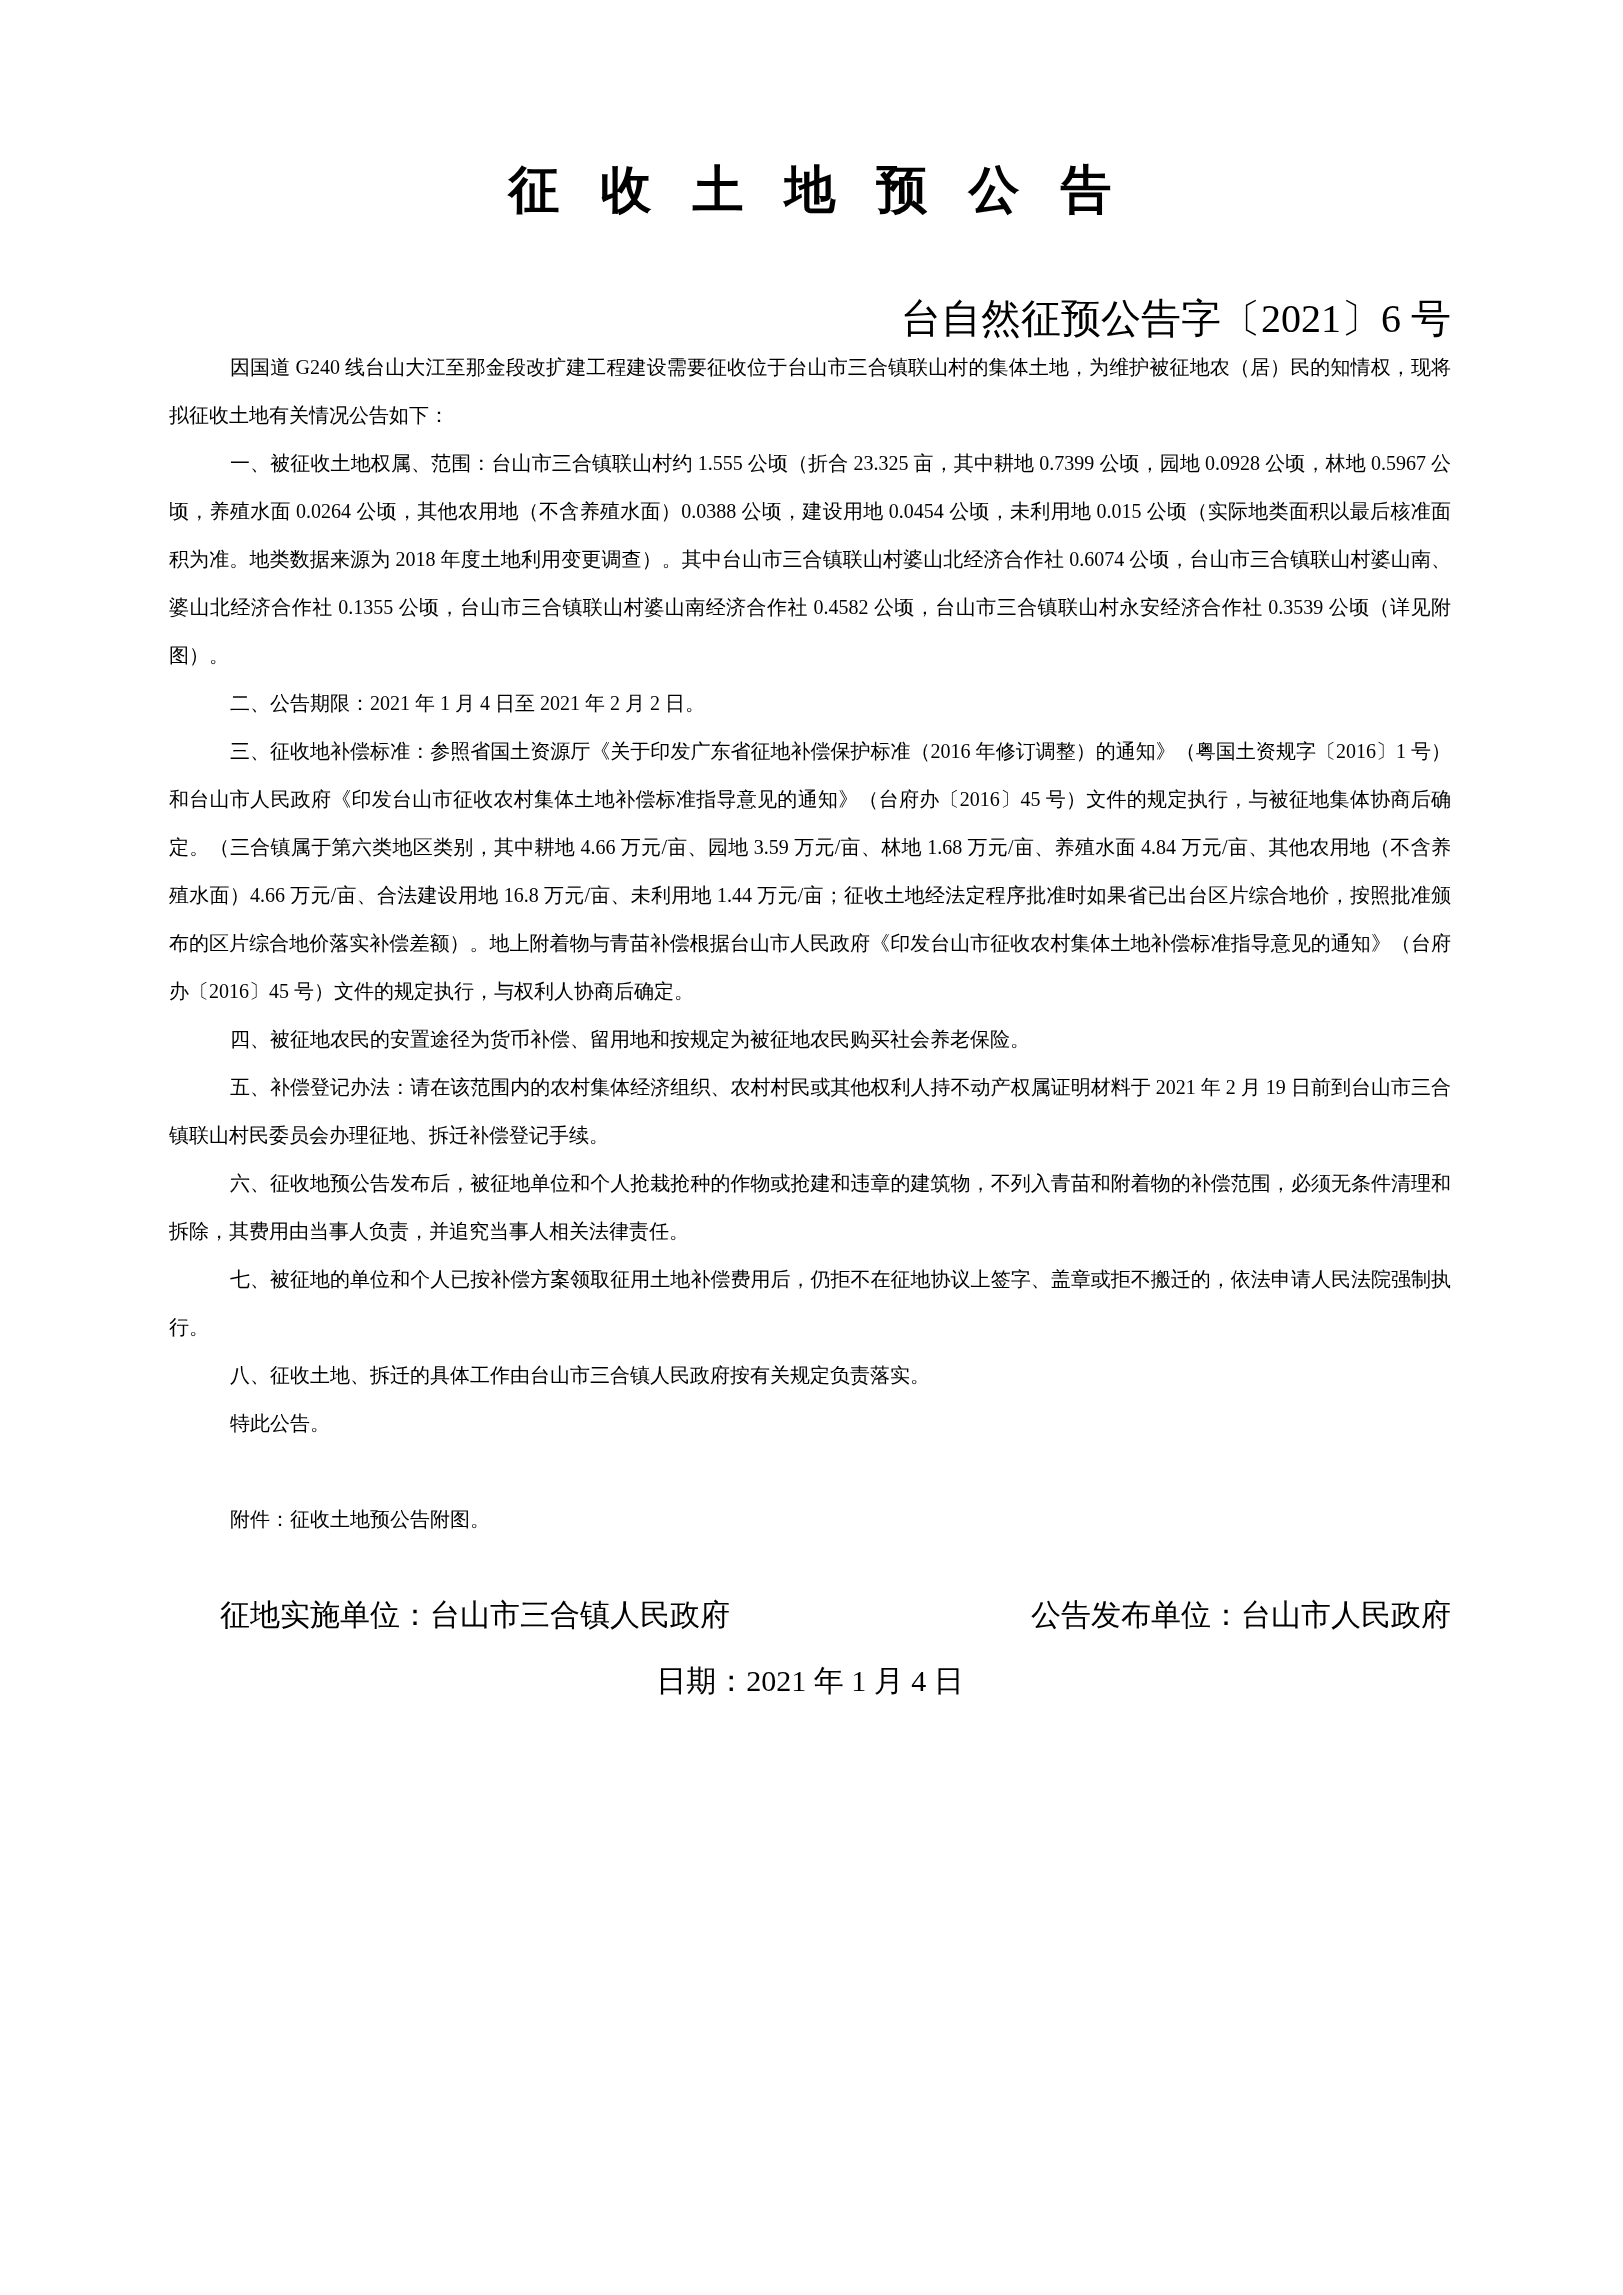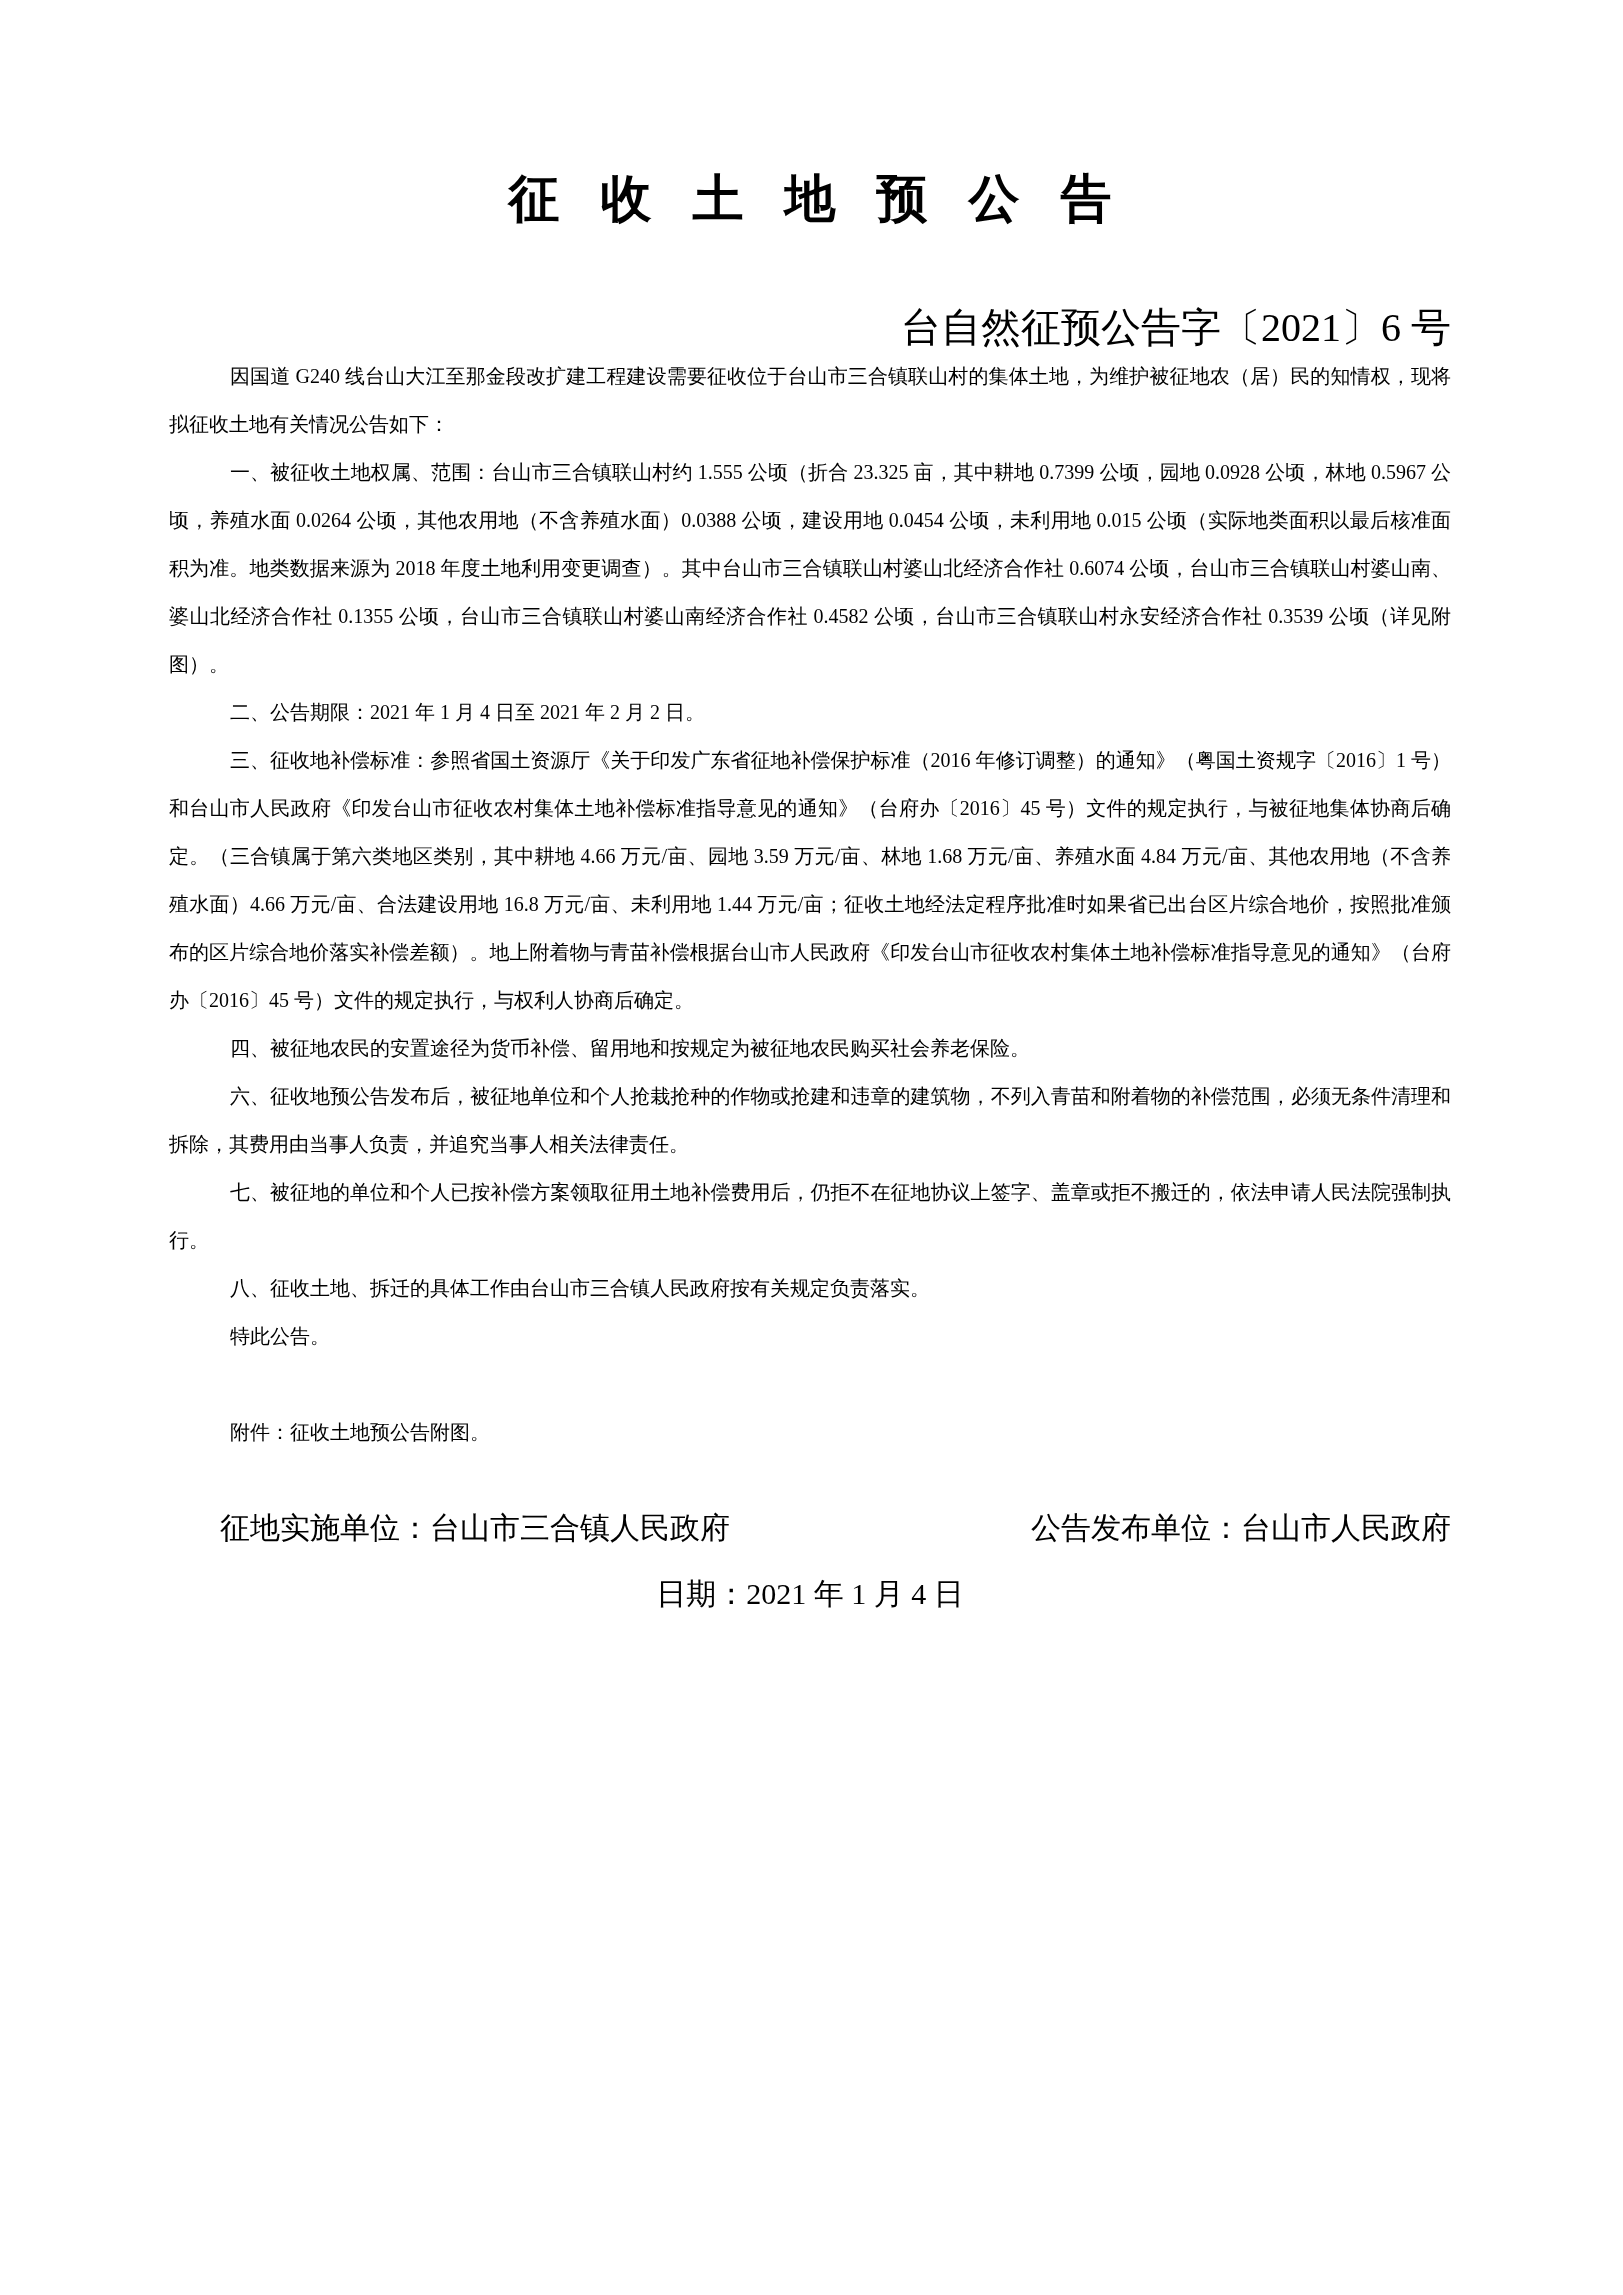--- a/index.html
+++ b/index.html
@@ -9,21 +9,21 @@
     height: 2295px;
     margin: 0 auto;
     background: #ffffff;
     color: #000000;
     font-family: "Liberation Serif", "DejaVu Serif", serif;
     overflow: hidden;
   }
   .content {
     position: absolute;
     left: 169px;
-    top: 16px;
+    top: 7px;
     width: 1282px;
     font-family: Liberation Serif, serif;
   }
   .doc-title {
     margin: 156px 0 0 0;
     text-align: center;
     font-size: 51px;
     font-weight: 700;
     line-height: 55px;
     letter-spacing: 41px;
@@ -70,20 +70,21 @@
 
     <h1 class="doc-title">征收土地预公告</h1>
 
     <div class="doc-number">台自然征预公告字〔2021〕6 号</div>
 
     <p class="para">因国道 G240 线台山大江至那金段改扩建工程建设需要征收位于台山市三合镇联山村的集体土地，为维护被征地农（居）民的知情权，现将拟征收土地有关情况公告如下：</p>
     <p class="para">一、被征收土地权属、范围：台山市三合镇联山村约 1.555 公顷（折合 23.325 亩，其中耕地 0.7399 公顷，园地 0.0928 公顷，林地 0.5967 公顷，养殖水面 0.0264 公顷，其他农用地（不含养殖水面）0.0388 公顷，建设用地 0.0454 公顷，未利用地 0.015 公顷（实际地类面积以最后核准面积为准。地类数据来源为 2018 年度土地利用变更调查）。其中台山市三合镇联山村婆山北经济合作社 0.6074 公顷，台山市三合镇联山村婆山南、婆山北经济合作社 0.1355 公顷，台山市三合镇联山村婆山南经济合作社 0.4582 公顷，台山市三合镇联山村永安经济合作社 0.3539 公顷（详见附图）。</p>
     <p class="para">二、公告期限：2021 年 1 月 4 日至 2021 年 2 月 2 日。</p>
     <p class="para">三、征收地补偿标准：参照省国土资源厅《关于印发广东省征地补偿保护标准（2016 年修订调整）的通知》（粤国土资规字〔2016〕1 号）和台山市人民政府《印发台山市征收农村集体土地补偿标准指导意见的通知》（台府办〔2016〕45 号）文件的规定执行，与被征地集体协商后确定。（三合镇属于第六类地区类别，其中耕地 4.66 万元/亩、园地 3.59 万元/亩、林地 1.68 万元/亩、养殖水面 4.84 万元/亩、其他农用地（不含养殖水面）4.66 万元/亩、合法建设用地 16.8 万元/亩、未利用地 1.44 万元/亩；征收土地经法定程序批准时如果省已出台区片综合地价，按照批准颁布的区片综合地价落实补偿差额）。地上附着物与青苗补偿根据台山市人民政府《印发台山市征收农村集体土地补偿标准指导意见的通知》（台府办〔2016〕45 号）文件的规定执行，与权利人协商后确定。</p>
     <p class="para">四、被征地农民的安置途径为货币补偿、留用地和按规定为被征地农民购买社会养老保险。</p>
+    <p class="para">五、补偿登记办法：请在该范围内的农村集体经济组织、农村村民或其他权利人持不动产权属证明材料于 2021 年 2 月 19 日前到台山市三合镇联山村民委员会办理征地、拆迁补偿登记手续。</p>
     <p class="para">六、征收地预公告发布后，被征地单位和个人抢栽抢种的作物或抢建和违章的建筑物，不列入青苗和附着物的补偿范围，必须无条件清理和拆除，其费用由当事人负责，并追究当事人相关法律责任。</p>
     <p class="para">七、被征地的单位和个人已按补偿方案领取征用土地补偿费用后，仍拒不在征地协议上签字、盖章或拒不搬迁的，依法申请人民法院强制执行。</p>
     <p class="para">八、征收土地、拆迁的具体工作由台山市三合镇人民政府按有关规定负责落实。</p>
 
     <p class="para closing">特此公告。</p>
 
     <p class="para attachment">附件：征收土地预公告附图。</p>
 
     <div class="footer-row">
       <span class="footer-left">征地实施单位：台山市三合镇人民政府</span>

